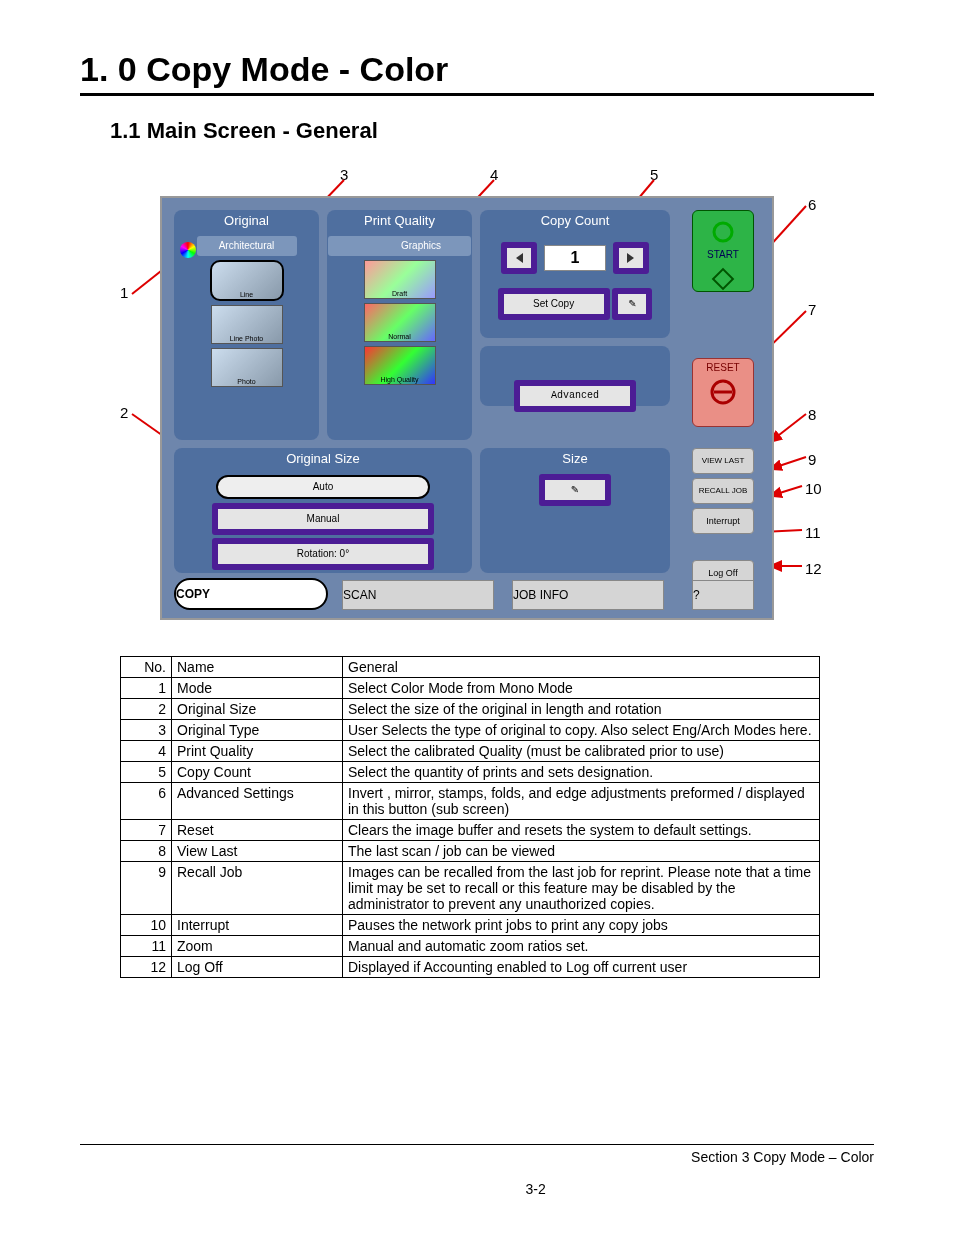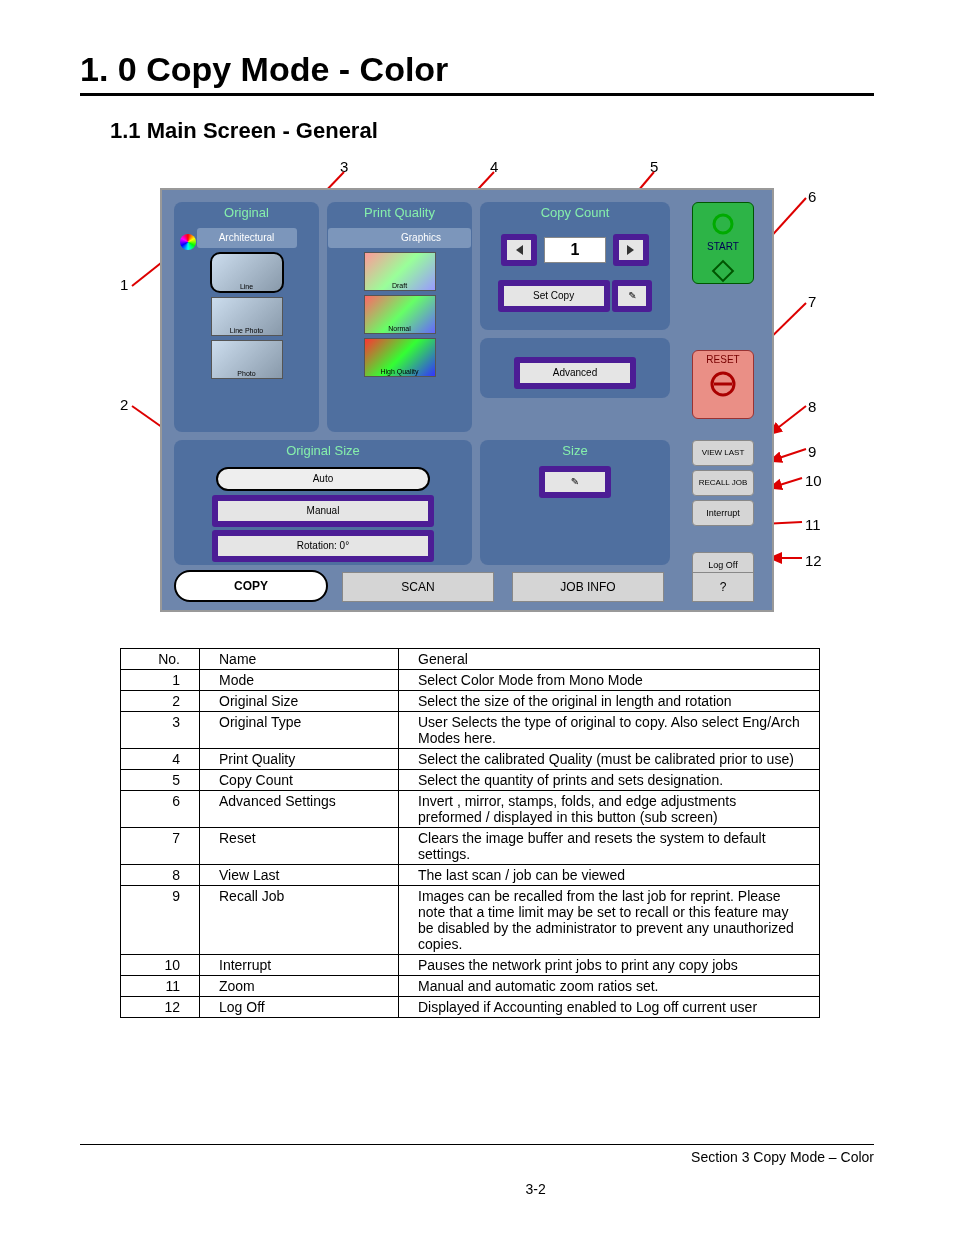--- a/index.html
+++ b/index.html
@@ -16,21 +16,21 @@
     font-size: 34px;
     font-weight: bold;
     border-bottom: 3px solid #000;
     padding-bottom: 4px;
     margin-bottom: 22px;
   }
   .hdr2 {
     font-size: 22px;
     font-weight: bold;
     margin-left: 30px;
-    margin-bottom: 14px;
+    margin-bottom: 22px;
   }
   
   .diagram-wrap {
     position: relative;
     width: 740px;
     height: 470px;
     margin-left: 10px;
     margin-bottom: 20px;
   }
   .screen {
@@ -42,21 +42,21 @@
     background: #6e86ac;
     border: 2px solid #999;
     font-size: 10px;
   }
   .panel {
     position: absolute;
     background: #4f6f9f;
     border-radius: 8px;
   }
   .panel-title {
-    color: #86efac;
+    color: #ffffff;
     text-align: center;
     font-size: 13px;
     padding: 3px 0 5px;
   }
   .btn {
     display:block;
     margin: 3px auto;
     height: 20px;
     line-height: 20px;
     font-size: 10px;
@@ -105,37 +105,37 @@
     position:absolute; width:60px;height:76px;background:#2db447;border:1px solid #050;border-radius:6px;
     text-align:center;color:#005; font-size:10px;padding-top:4px;
   }
   .start-btn svg, .reset-btn svg{display:block;margin:4px auto;}
   .reset-btn{
     position:absolute;width:60px;height:64px;background:#ea8f86;border:1px solid #933;border-radius:6px;
     text-align:center;color:#700;font-size:10px;padding-top:3px;
   }
   .bottom-tab{
     position:absolute;bottom:8px;height:28px;line-height:28px;
-    background:#d5d5d5;border:1px solid #888;text-align:center;font-size:12px;
+    background:#d5d5d5;border:1px solid #888;font-size:12px;
   }
   .bottom-tab.active{background:#fff;border:2px solid #000;border-radius:16px;font-weight:bold;}
   .callout{
     position:absolute;font-size:15px;font-family:Arial;
   }
   svg.arrows{position:absolute;left:0;top:0;width:740px;height:470px;pointer-events:none;}
   
   .fn-table{
     border-collapse:collapse;
     width:700px;
     margin-left:40px;
     font-size:14px;
   }
   .fn-table td{
     border:1px solid #000;
-    padding:2px 19px;
+    padding:2px 5px;
     vertical-align:top;
   }
   .fn-table td:first-child{width:40px;text-align:right;}
   .fn-table td:nth-child(2){width:160px;}
   
   .footer{
     position:absolute;
     left:80px;right:80px;bottom:38px;
     border-top:1px solid #000;
     font-size:14px;
@@ -213,21 +213,21 @@
         <span class="copycount-val">1</span>
         <span class="btn" style="display:inline-block;width:24px;"><span class="triangle-r"></span></span>
       </div>
       <div style="margin-top:8px;">
         <span class="btn" style="display:inline-block;width:100px;">Set Copy</span>
         <span class="btn" style="display:inline-block;width:28px;">✎</span>
       </div>
     </div>
 
     <div class="panel" style="left:318px;top:148px;width:190px;height:60px;text-align:center;">
-      <div class="btn" style="width:110px;margin-top:19px;">Advanced</div>
+      <div class="btn" style="width:110px;margin-top:34px;font-family:Liberation Mono, monospace;">Advanced</div>
     </div>
 
     <div class="panel" style="left:12px;top:250px;width:298px;height:125px;">
       <div class="panel-title">Original Size</div>
       <div class="pill" style="width:210px;">Auto</div>
       <div class="btn" style="width:210px;">Manual</div>
       <div class="btn" style="width:210px;">Rotation: 0°</div>
     </div>
 
     <div class="panel" style="left:318px;top:250px;width:190px;height:125px;text-align:center;">

